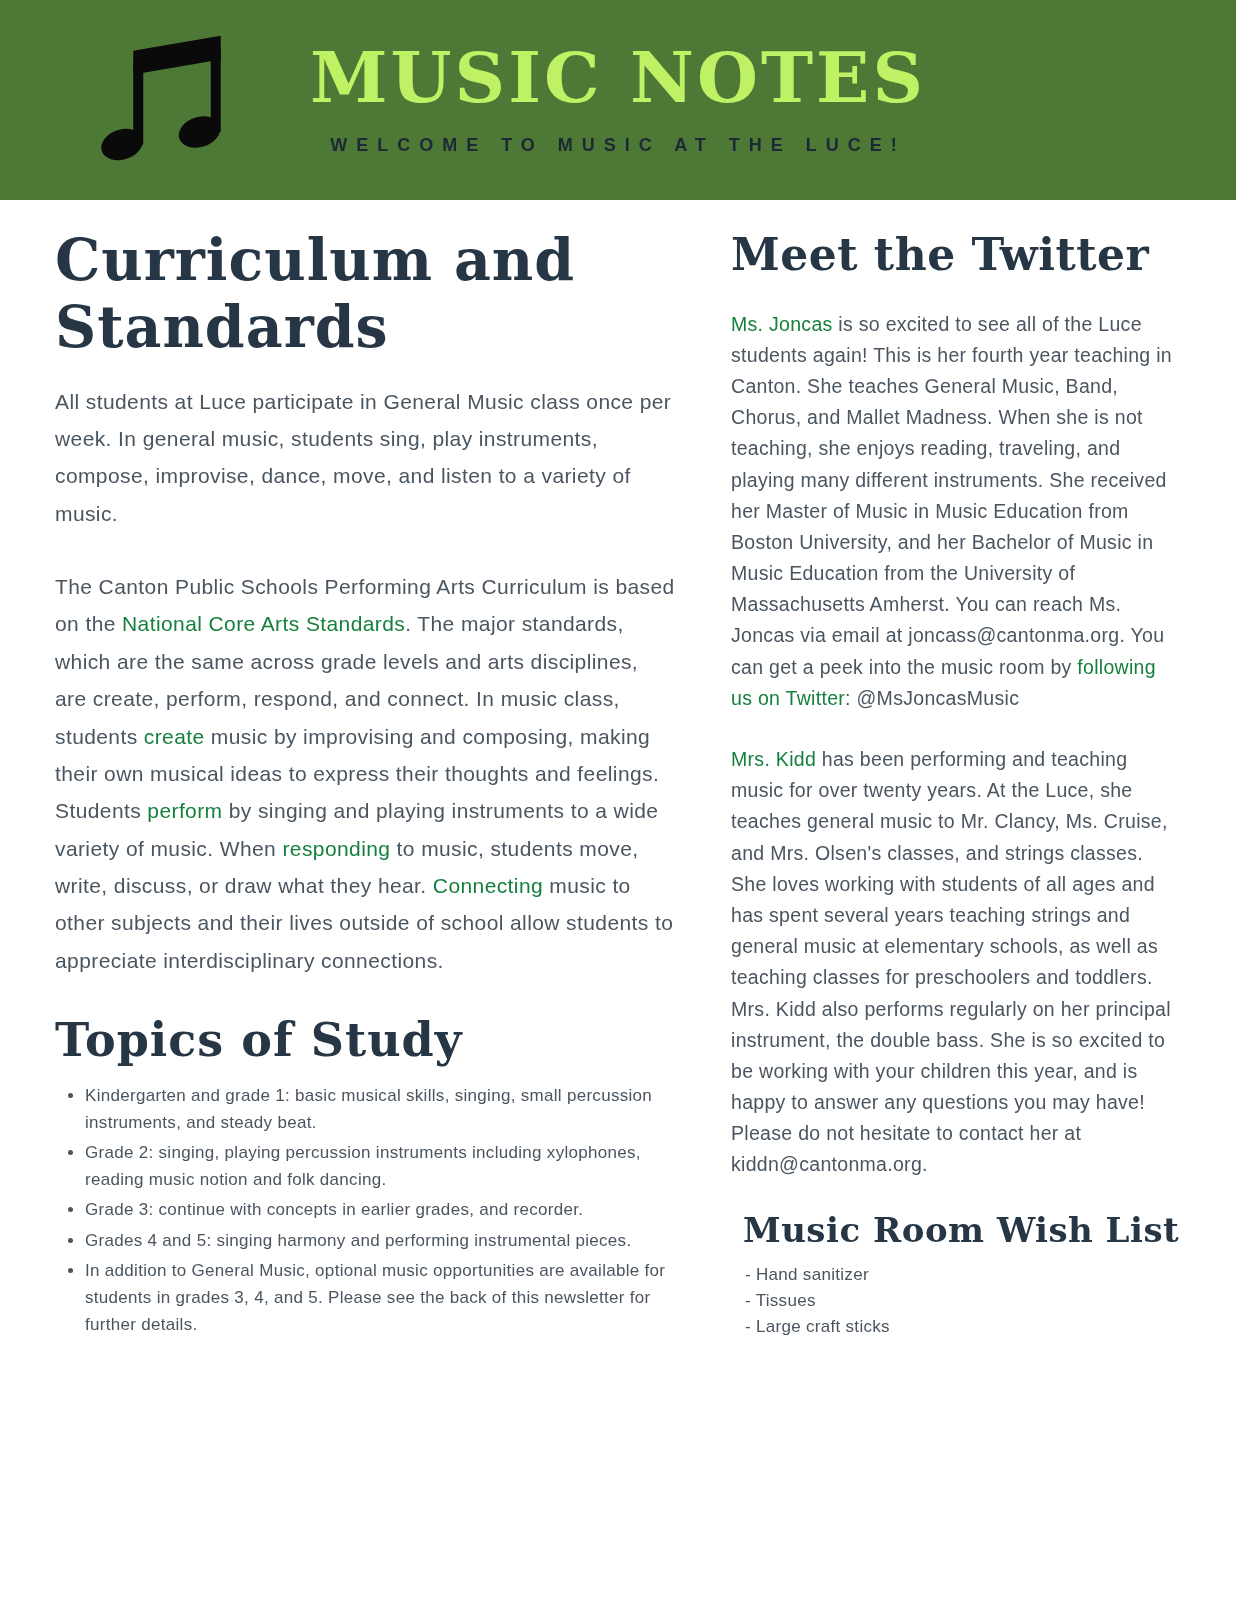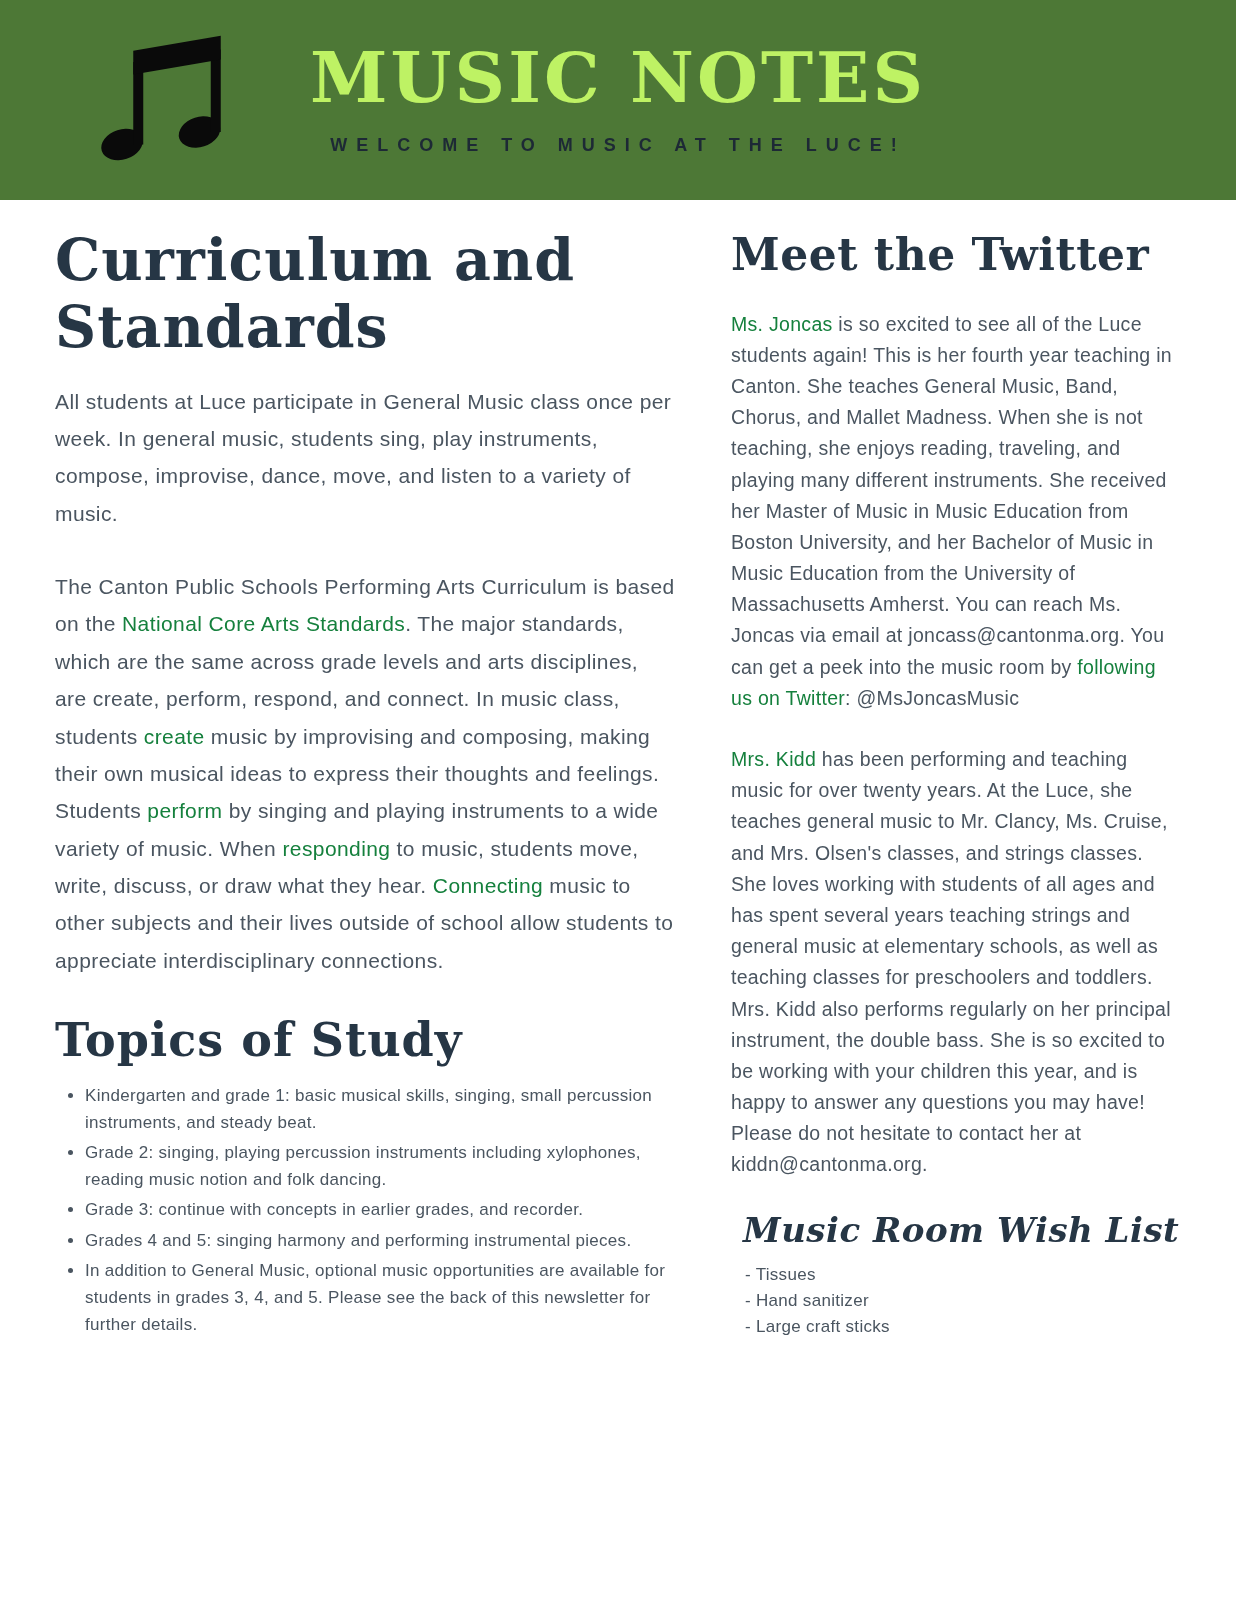--- a/index.html
+++ b/index.html
@@ -64,21 +64,21 @@
 
   h2 {
     font-family: "DejaVu Serif", "Liberation Serif", serif;
     font-weight: 900;
     color: #263645;
     margin: 0;
   }
   .h-xl { font-size: 57px; line-height: 1.18; letter-spacing: 1px; margin: 26px 0 22px 0; }
   .h-lg { font-size: 46px; line-height: 1.1; letter-spacing: 1px; margin: 6px 0 16px 0; }
   .h-md { font-size: 44px; line-height: 1.15; letter-spacing: 0.5px; margin: 30px 0 28px 0; }
-  .h-sm { font-size: 34px; line-height: 1.15; letter-spacing: 0.5px; margin: 26px 0 12px 12px; font-style: italic; }
+  .h-sm { font-size: 34px; line-height: 1.15; letter-spacing: 0.5px; margin: 26px 0 12px 12px; }
 
   .col-left .body-para {
     font-size: 21px;
     line-height: 1.78;
     letter-spacing: 0.4px;
     margin: 0 0 36px 0;
   }
   .col-right .body-para {
     font-size: 19.5px;
     line-height: 1.6;
@@ -152,20 +152,20 @@
 
     <aside class="col-right">
       <h2 class="h-md">Meet the Twitter</h2>
       <div>
           <p class="body-para"><strong>Ms. Joncas</strong><span> is so excited to see all of the Luce students again! This is her fourth year teaching in Canton. She teaches General Music, Band, Chorus, and Mallet Madness. When she is not teaching, she enjoys reading, traveling, and playing many different instruments. She received her Master of Music in Music Education from Boston University, and her Bachelor of Music in Music Education from the University of Massachusetts Amherst. You can reach Ms. Joncas via email at joncass@cantonma.org. You can get a peek into the music room by </span><strong>following us on Twitter</strong><span>: @MsJoncasMusic</span></p>
           <p class="body-para"><strong>Mrs. Kidd</strong><span> has been performing and teaching music for over twenty years. At the Luce, she teaches general music to Mr. Clancy, Ms. Cruise, and Mrs. Olsen's classes, and strings classes. She loves working with students of all ages and has spent several years teaching strings and general music at elementary schools, as well as teaching classes for preschoolers and toddlers. Mrs. Kidd also performs regularly on her principal instrument, the double bass. She is so excited to be working with your children this year, and is happy to answer any questions you may have!  Please do not hesitate to contact her at kiddn@cantonma.org.</span></p>
         </div>
 
       <h2 class="h-sm">Music Room Wish List</h2>
       <div class="wishlist">
+          <div>- Hand sanitizer</div>
           <div>- Tissues</div>
-          <div>- Hand sanitizer</div>
           <div>- Large craft sticks</div>
         </div>
     </aside>
 
   </main>
 </div>
 
 </body></html>

